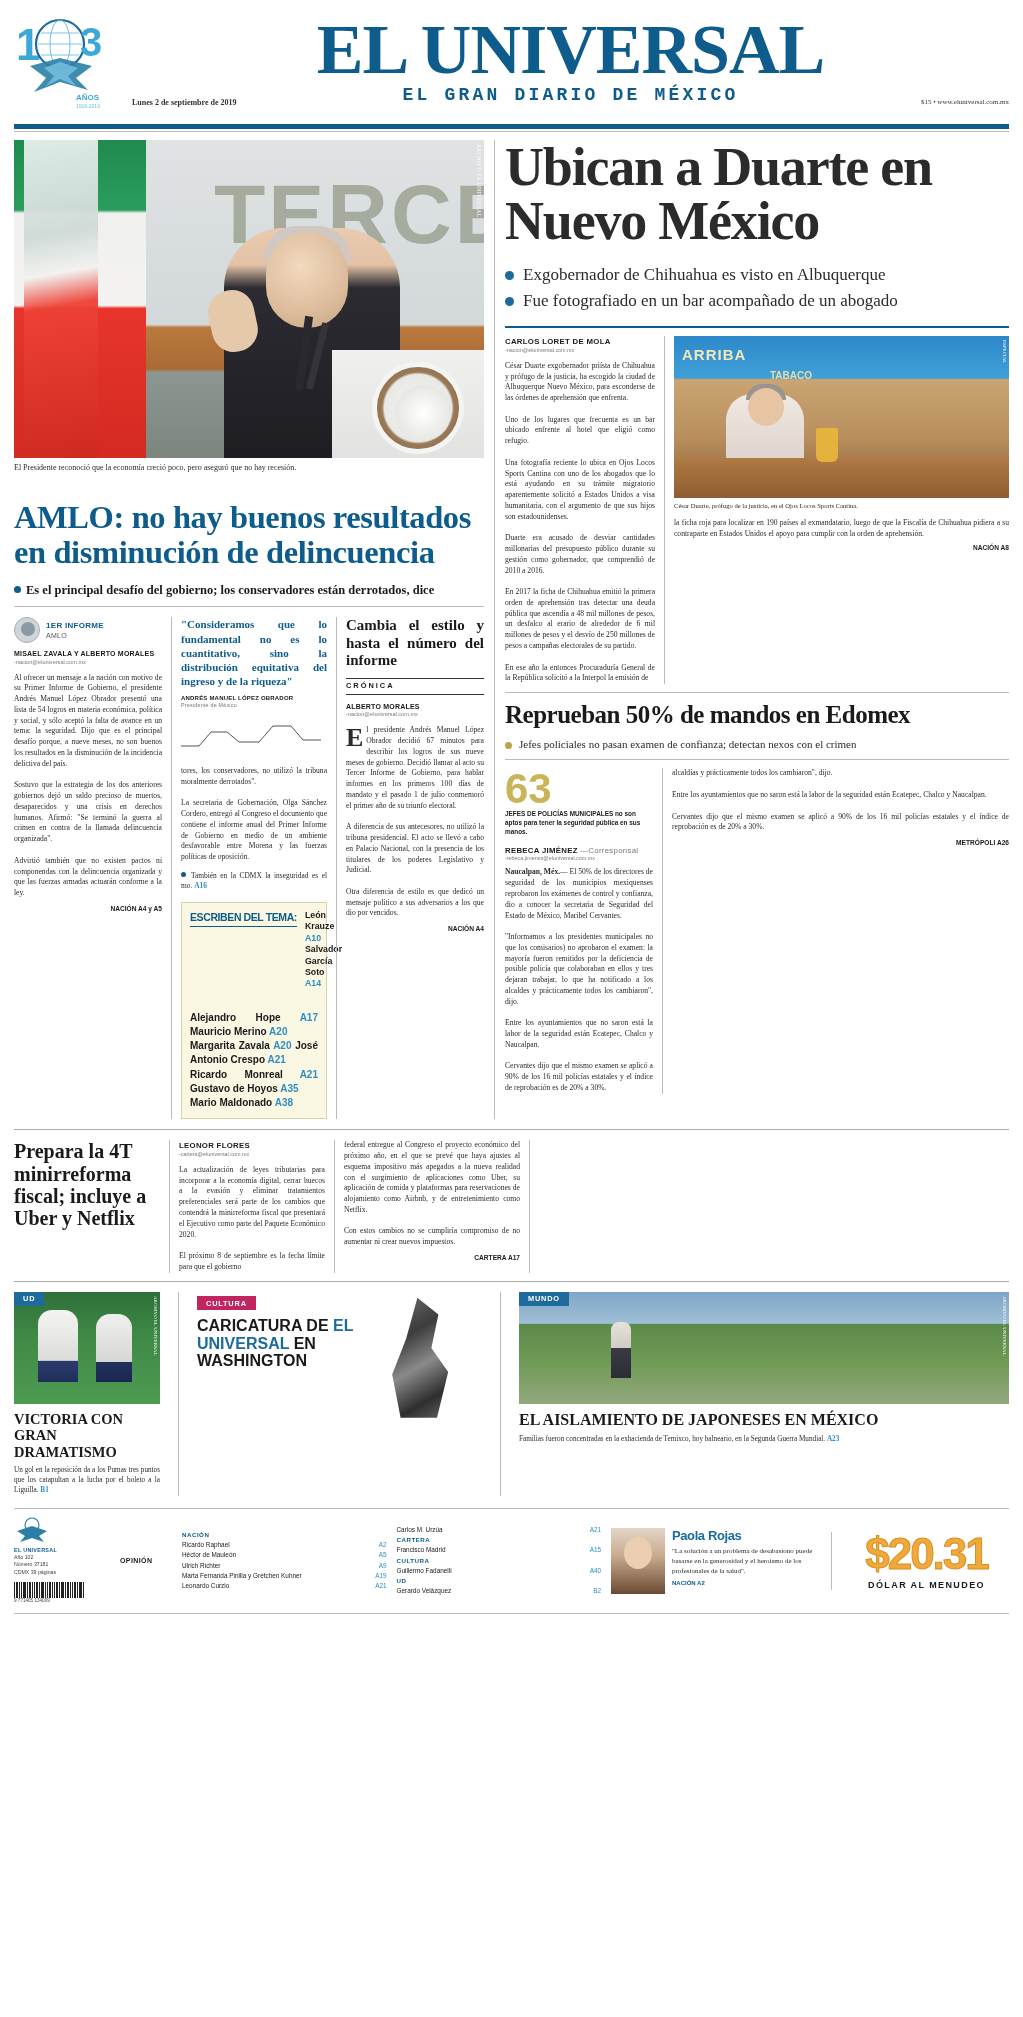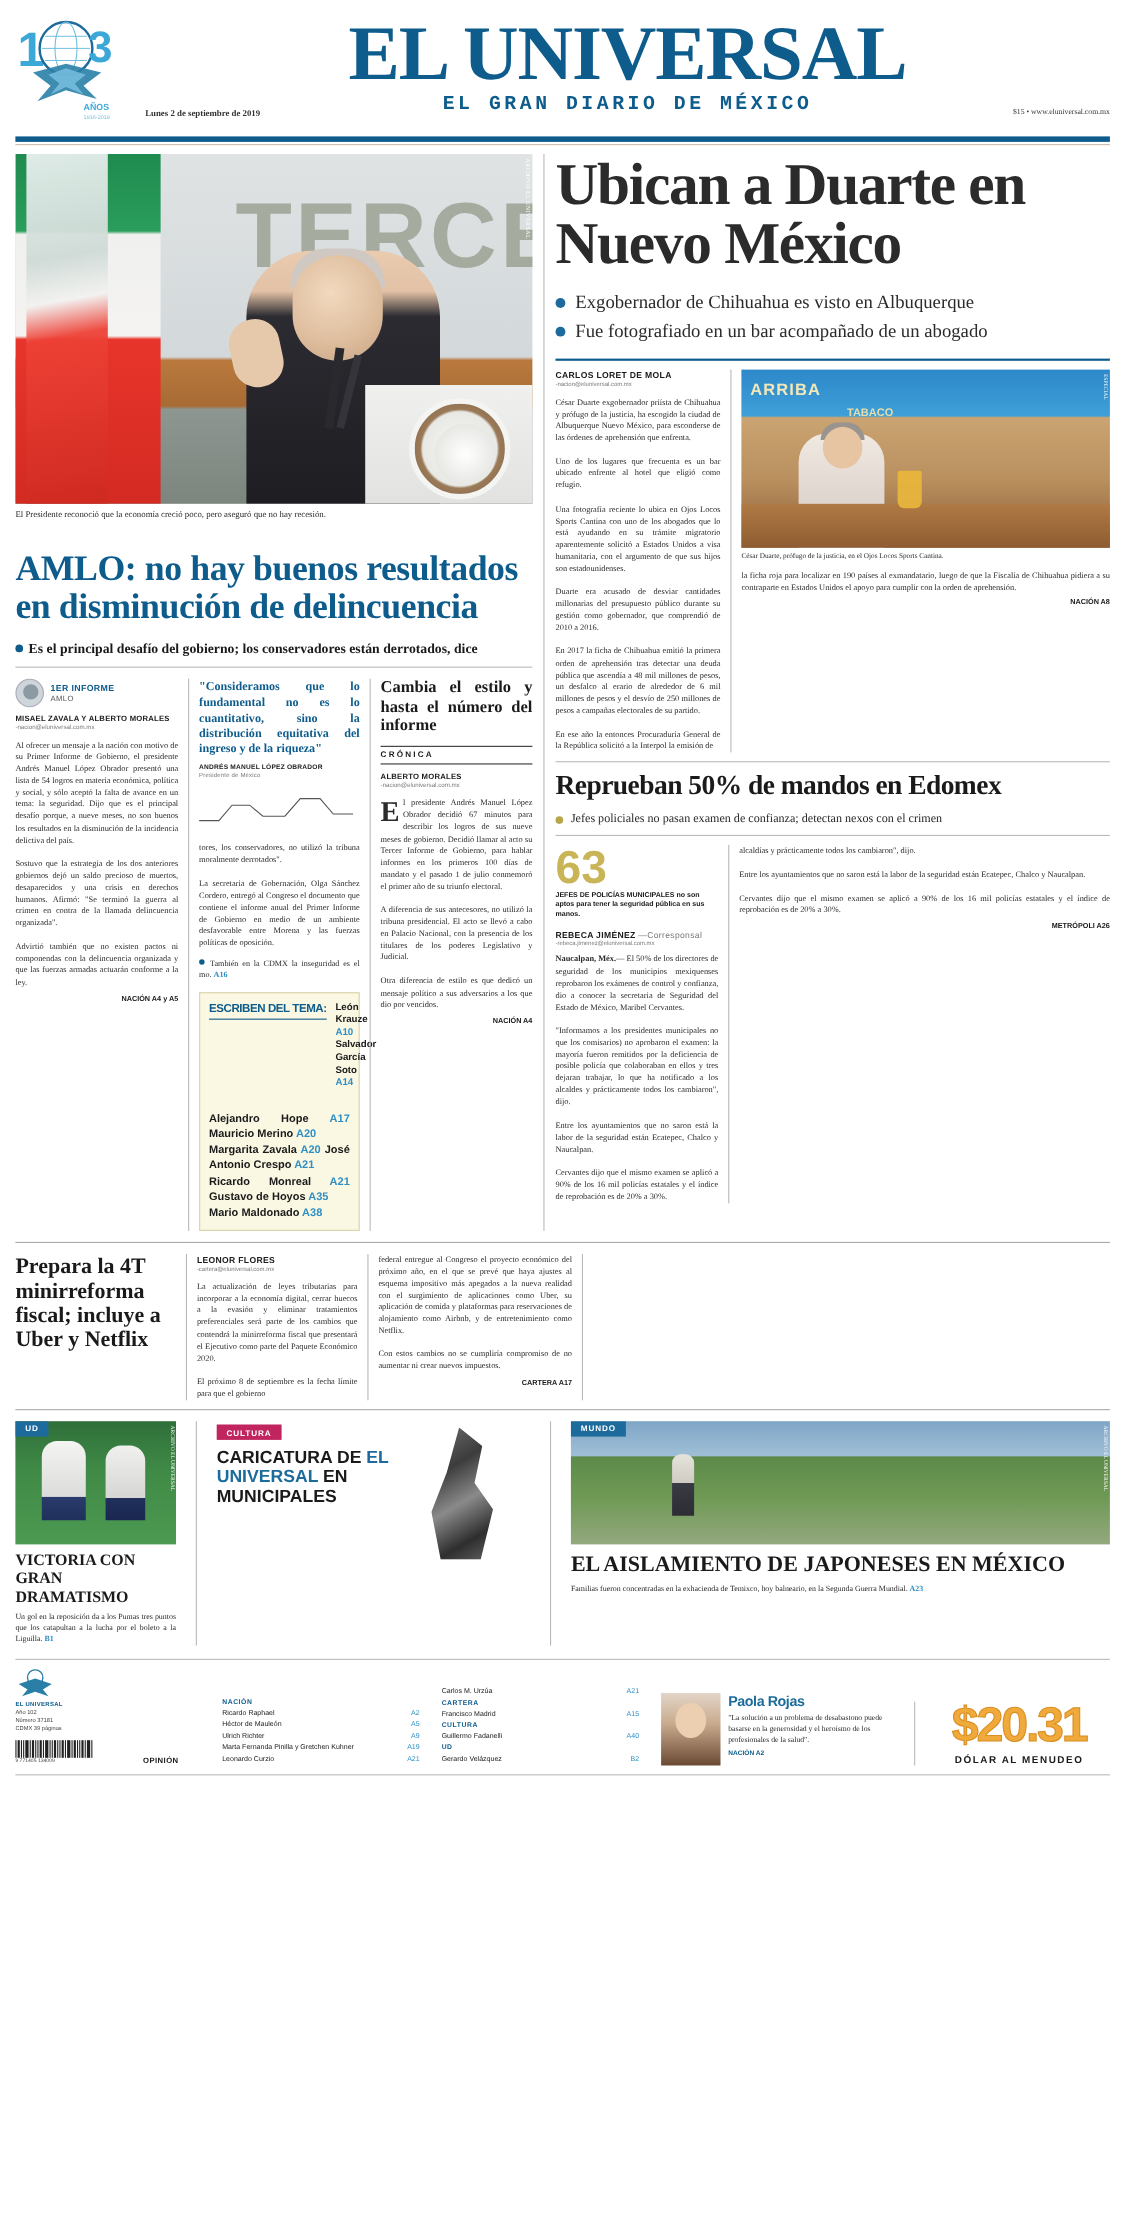--- a/index.html
+++ b/index.html
@@ -178,21 +178,21 @@
   .statue-body { position:absolute; left: 22px; top: 6px; width: 70px; height: 120px;
     background: linear-gradient(150deg,#6f6f6f 0%,#3c3c3c 30%,#8a8a8a 54%,#2e2e2e 78%,#6b6b6b 100%);
     clip-path: polygon(42% 0,72% 14%,62% 42%,86% 62%,70% 100%,18% 100%,6% 64%,26% 34%); }
   .strip-head { font-size: 14.5px; font-weight: bold; line-height: 1.14; color:#1a1a1a; margin-top: 7px; }
   .strip-body { font-size: 7.2px; line-height: 1.4; color:#2a2a2a; margin-top: 5px; text-align: justify; }
   .cultura-head { font-family:"Liberation Sans",sans-serif; font-size: 16px; font-weight: bold; line-height:1.1; color:#1a1a1a; }
   .cultura-head .eu { color:#1c6b9c; }
   .cultura-body { font-family:"Liberation Sans",sans-serif; font-size: 7.8px; font-weight: bold; line-height:1.38; color:#1a1a1a; margin-top:6px; }
 
   
-  .footer { display: flex; margin-top: 12px; border-top: 1px solid #bbb; padding-top: 8px; gap: 20px; align-items: flex-end; }
+  .footer { display: flex; margin-top: 12px; border-top: 1px solid #bbb; padding-top: 8px; gap: 10px; align-items: center; }
   .fo-logo { width: 96px; flex: 0 0 96px; font-family:"Liberation Sans",sans-serif; font-size: 5.2px; color:#444; line-height:1.5; }
   .fo-eagle { width: 36px; height: 26px; position: relative; margin-bottom: 3px; }
   .fo-barcode { display:flex; gap:1px; margin-top:5px; height: 16px; align-items:flex-end; }
   .fo-barcode i { display:block; width:1px; height:16px; background:#222; }
   .fo-opinion { width: 52px; flex: 0 0 52px; font-family:"Liberation Sans",sans-serif; font-size: 7px; font-weight:bold; color:#1a1a1a; letter-spacing:.4px; }
   .fo-list { flex: 1; font-family:"Liberation Sans",sans-serif; font-size: 6.4px; line-height: 1.62; color:#1a1a1a; }
   .fo-list .sh { font-size:6.2px; font-weight:bold; color:#0d5c8c; letter-spacing:.5px; }
   .fo-list .row { display:flex; justify-content:space-between; }
   .fo-paola { width: 210px; flex:0 0 210px; display:flex; gap:7px; }
   .paola-photo { width: 54px; height: 66px; flex:0 0 54px; background: linear-gradient(180deg,#e3d5c8 0%,#c9ab8e 42%,#6b4a34 100%); position:relative; }
@@ -482,38 +482,38 @@
       </div>
     </div>
 
     <div class="vdiv"></div>
 
     <div class="strip-col" style="flex:0 0 160px;">
       <span class="tagpill t-cultura">CULTURA</span>
       <div class="cultura-head" style="margin-top:7px;">
         <span>CARICATURA DE</span>
         <span class="eu">EL UNIVERSAL</span>
-        <span>EN MUNICIPALES</span>
+        <span>EN WASHINGTON</span>
       </div>
     </div>
 
     <div style="flex:0 0 116px;">
       <div class="statue">
         <div class="statue-body"></div>
       </div>
     </div>
 
     <div class="vdiv"></div>
 
     <div class="strip-col" style="flex:1;">
       <div class="sphoto p-mundo">
         <span class="tagpill t-mundo" style="position:absolute;left:0;top:0;z-index:2;">MUNDO</span>
         <span class="bp-credit">ARCHIVO EL UNIVERSAL</span>
       </div>
-      <div class="strip-head" style="font-size:20px;">EL AISLAMIENTO DE JAPONESES EN MÉXICO</div>
+      <div class="strip-head" style="font-size:16px;">EL AISLAMIENTO DE JAPONESES EN MÉXICO</div>
       <div class="strip-body">
         <span>Familias fueron concentradas en la exhacienda de Temixco, hoy balneario, en la Segunda Guerra Mundial.</span>
         <b class="pg">A23</b>
       </div>
     </div>
   </div>
 
   <div class="footer">
     <div class="fo-logo">
       <div class="fo-eagle">

